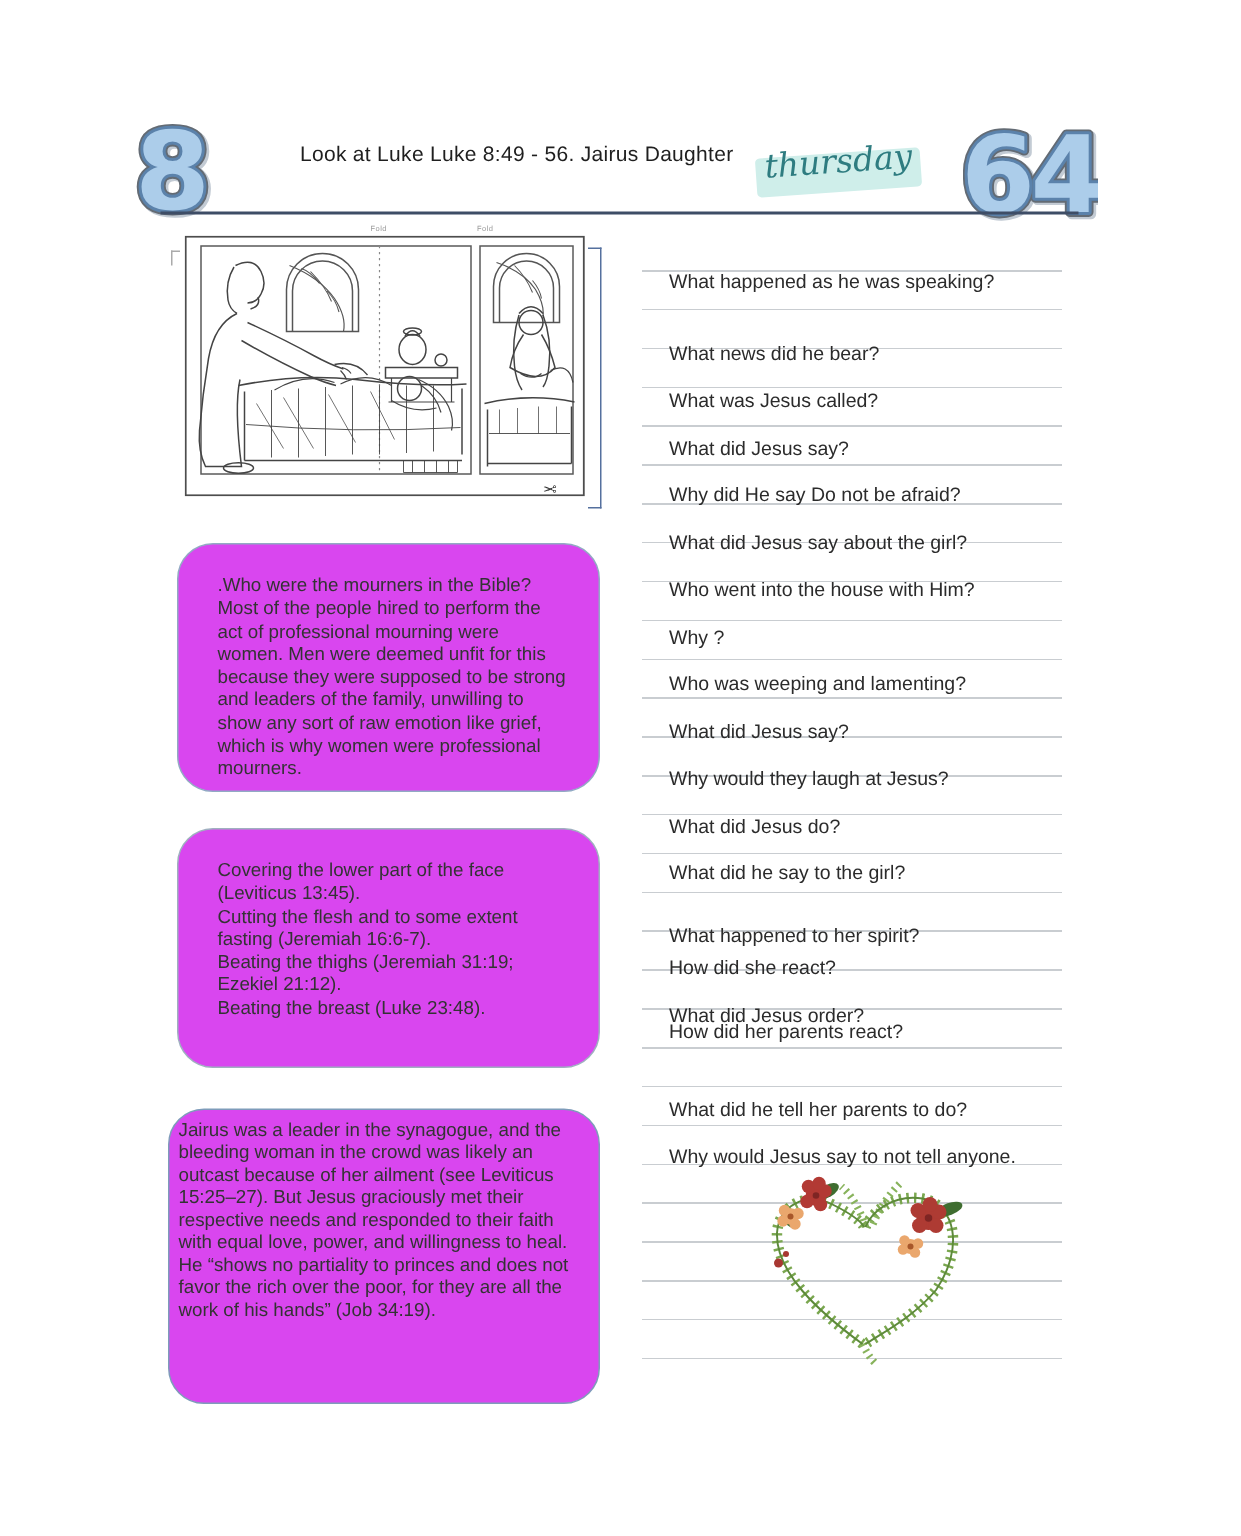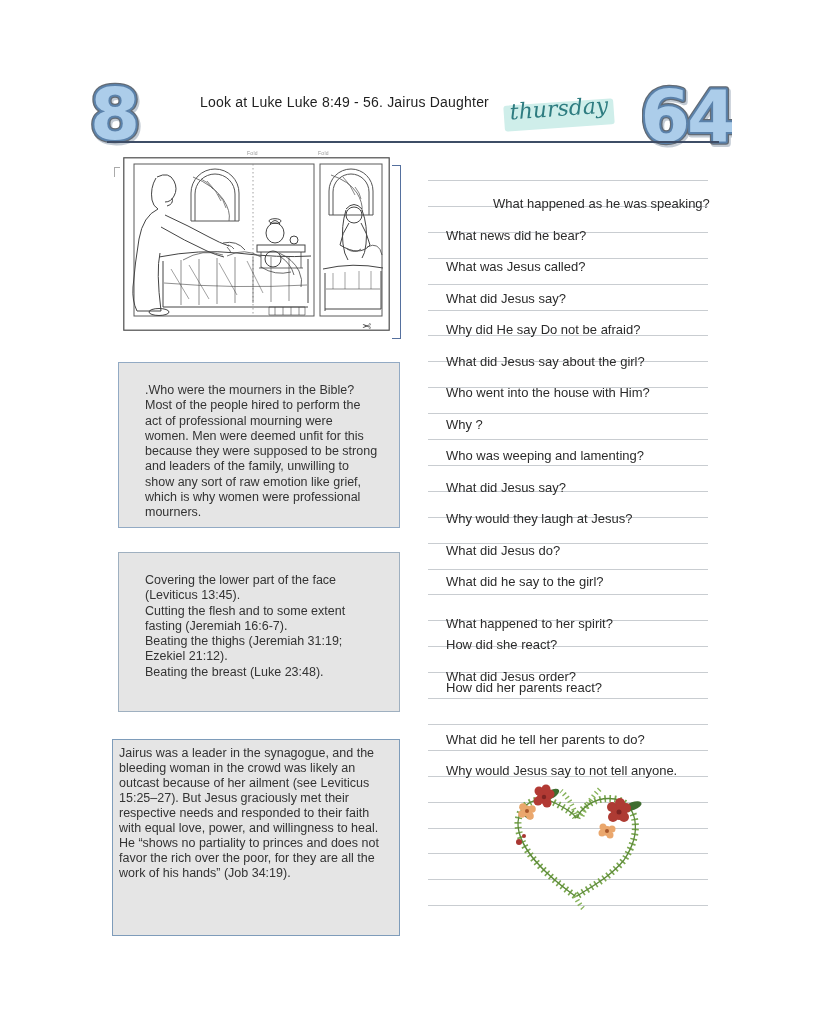--- a/index.html
+++ b/index.html
@@ -25,21 +25,21 @@
   .cropmark{position:absolute;left:0;top:17px;width:5px;height:9px;
             border-left:1px solid #aaa;border-top:1px solid #aaa;}
   .fold{position:absolute;top:0;font-size:5px;color:#999;letter-spacing:.3px;}
   .fold1{left:133px;} .fold2{left:204px;}
   .art{position:absolute;left:9px;top:7px;}
   .bracket{position:absolute;left:278px;top:15px;width:8px;height:172px;
            border-top:1.6px solid #55709e;border-right:1.6px solid #55709e;border-bottom:1.6px solid #55709e;}
   .scissors{position:absolute;left:248px;top:170px;font-size:11px;color:#333;transform:scaleX(-1);}
 
   
-  .ibox{background:#e5e5e5;box-sizing:border-box;font-size:12.5px;line-height:15.3px;color:#333;}
+  .ibox{background:#d946ef;box-sizing:border-box;font-size:12.5px;line-height:15.3px;color:#333;border-radius:24px;}
   .ibox1{left:118px;top:362px;width:282px;height:166px;border:1px solid #92aac4;padding:20px 20px 0 26px;}
   .ibox2{left:118px;top:552px;width:282px;height:160px;border:1px solid #9fb0c0;padding:20px 18px 17px 26px;}
   .ibox3{left:112px;top:739px;width:288px;height:197px;border:1.5px solid #7e9cba;padding:6px 8px 0 6px;line-height:15px;}
 
   
   .lines-area{left:428px;top:180px;width:280px;height:727px;z-index:1;
      background-image:repeating-linear-gradient(to bottom,#c9cdd1 0,#c9cdd1 1px,transparent 1px,transparent 25.9px);}
   .question{position:absolute;left:18px;white-space:nowrap;font-size:13px;color:#2b2b2b;z-index:3;}
   .heart{left:497px;top:770px;z-index:2;}
 </style>
@@ -156,21 +156,21 @@
         <div>Beating the breast (Luke 23:48).</div>
       </div>
   </div>
 
   <div class="abs ibox ibox3">
     <div>Jairus was a leader in the synagogue, and the bleeding woman in the crowd was likely an outcast because of her ailment (see Leviticus 15:25–27). But Jesus graciously met their respective needs and responded to their faith with equal love, power, and willingness to heal. He “shows no partiality to princes and does not favor the rich over the poor, for they are all the work of his hands” (Job 34:19).</div>
   </div>
 
   <div class="abs lines-area"></div>
   <div class="abs" style="left:428px;top:180px;width:280px;height:727px;z-index:3">
-      <div class="question" style="top: 16px; margin-left: 47px;">What happened as he was speaking?</div>
+      <div class="question" style="top: 0;">What happened as he was speaking?</div>
       <div class="question" style="top: 47.5px;">What news did he bear?</div>
       <div class="question" style="top: 79px;">What was Jesus called?</div>
       <div class="question" style="top: 110.5px;">What did Jesus say?</div>
       <div class="question" style="top: 142px;">Why did He say Do not be afraid?</div>
       <div class="question" style="top: 173.5px;">What did Jesus say about the girl?</div>
       <div class="question" style="top: 205px;">Who went into the house with Him?</div>
       <div class="question" style="top: 236.5px;">Why ?</div>
       <div class="question" style="top: 268px;">Who was weeping and lamenting?</div>
       <div class="question" style="top: 299.5px;">What did Jesus say?</div>
       <div class="question" style="top: 331px;">Why would they laugh at Jesus?</div>

